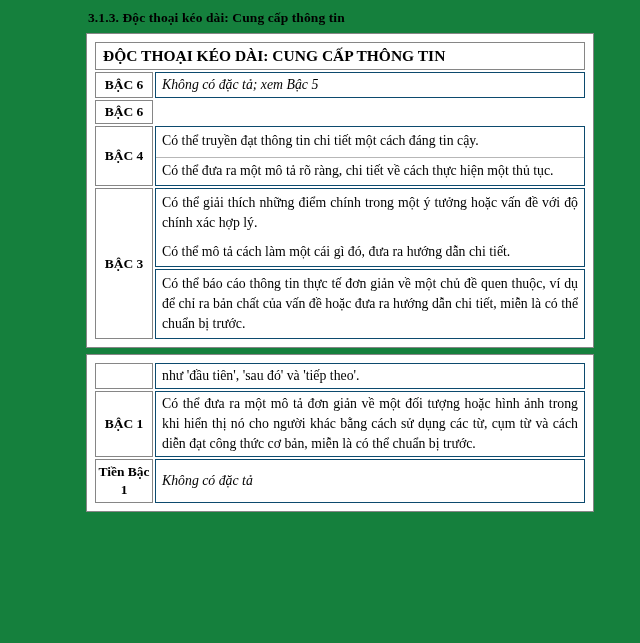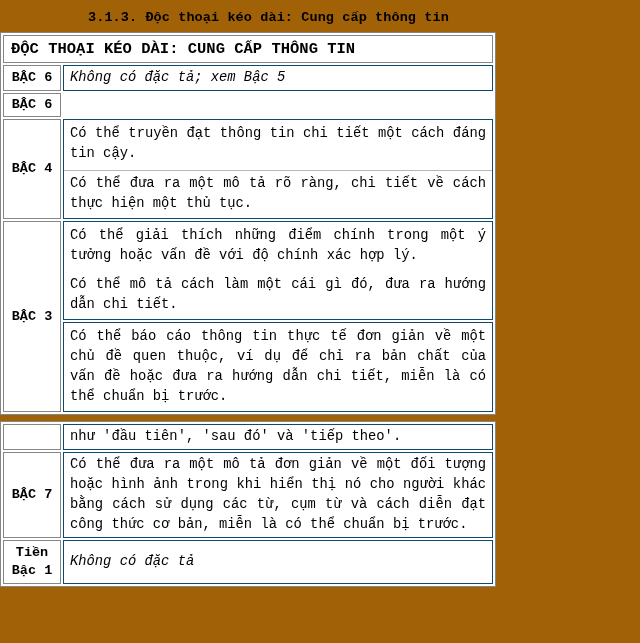--- a/index.html
+++ b/index.html
@@ -4,36 +4,37 @@
 <style>
   html, body {
     margin: 0;
     padding: 0;
     background: #ffffff;
   }
   .page {
     position: relative;
     width: 640px;
     height: 643px;
-    background: #a16207;
-    font-family: Liberation Mono, monospace;
+    background: #15803d;
+    font-family: Liberation Serif, serif;
     color: #000000;
     overflow: hidden;
   }
   .doc-title {
     margin: 10px 0 7px 88px;
     font-size: 13.5px;
     font-weight: bold;
     letter-spacing: 0.1px;
   }
   
   .tbl {
+    margin-left: 86px;
     width: 490px;
     border: 1px solid #868686;
-    padding: 2px;
+    padding: 8px;
     display: flex;
     flex-direction: column;
     gap: 2px;
     background: #ffffff;
   }
   .tbl + .tbl { margin-top: 6px; }
   .tr { display: flex; gap: 2px; align-items: stretch; }
   .header-cell {
     flex: 1;
     border: 1px solid #868686;
@@ -134,21 +135,21 @@
   <div class="tbl">
 
     <div class="tr">
       <div class="label-cell"></div>
       <div class="content-col">
         <div class="content-cell">như 'đầu tiên', 'sau đó' và 'tiếp theo'.</div>
       </div>
     </div>
 
     <div class="tr">
-      <div class="label-cell">BẬC 7</div>
+      <div class="label-cell">BẬC 1</div>
       <div class="content-col">
         <div class="content-cell">Có thể đưa ra một mô tả đơn giản về một đối tượng hoặc hình ảnh trong khi hiển thị nó cho người khác bằng cách sử dụng các từ, cụm từ và cách diễn đạt công thức cơ bản, miễn là có thể chuẩn bị trước.</div>
       </div>
     </div>
 
     <div class="tr">
       <div class="label-cell">Tiền Bậc 1</div>
       <div class="content-col">
         <div class="content-cell italic" style="min-height:38px;">Không có đặc tả</div>
       </div>

